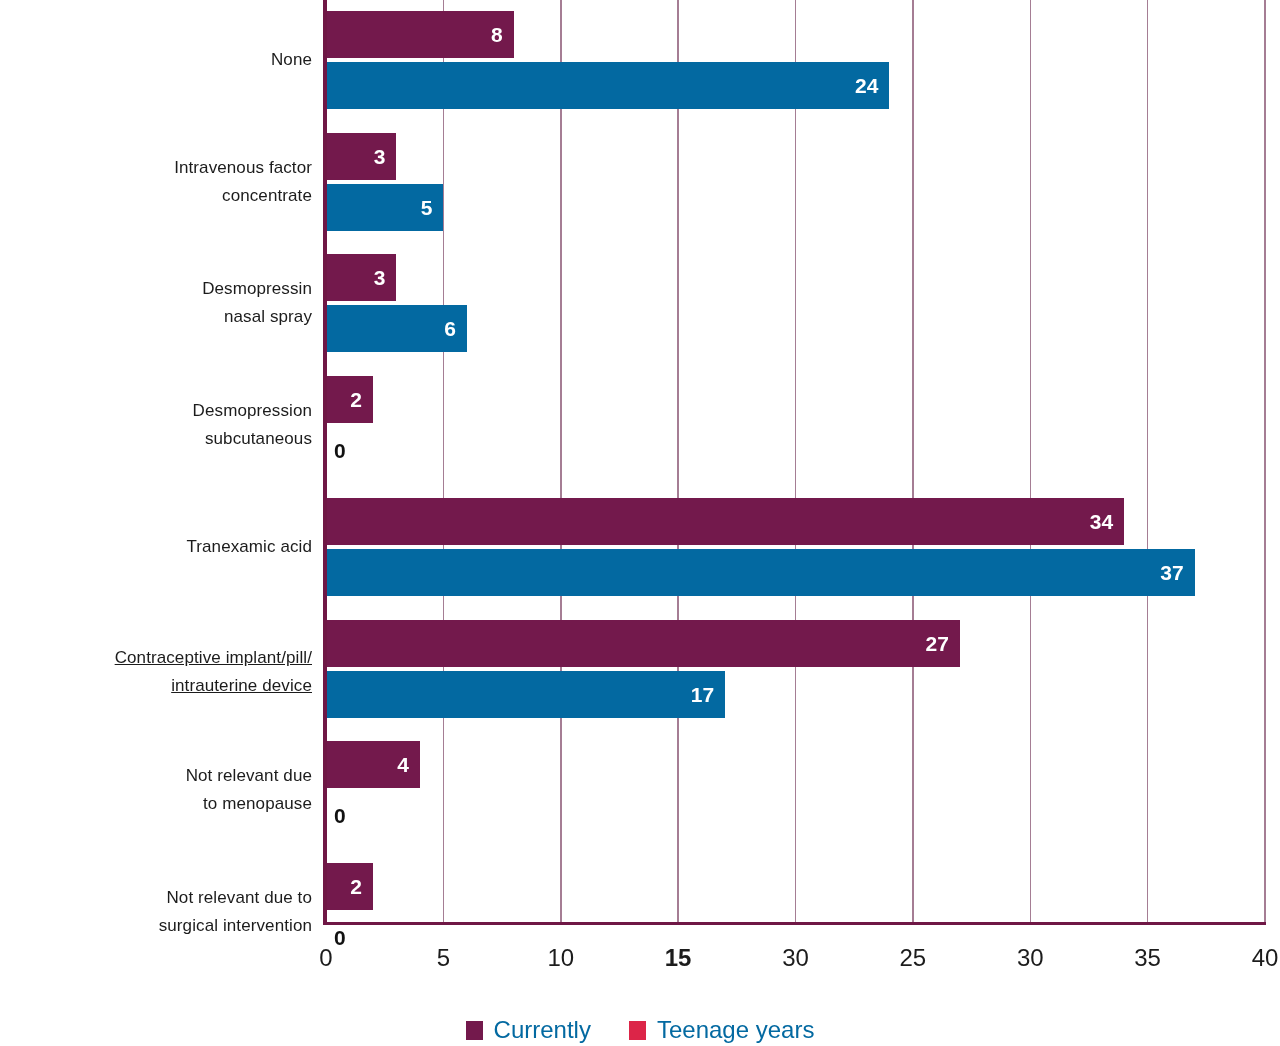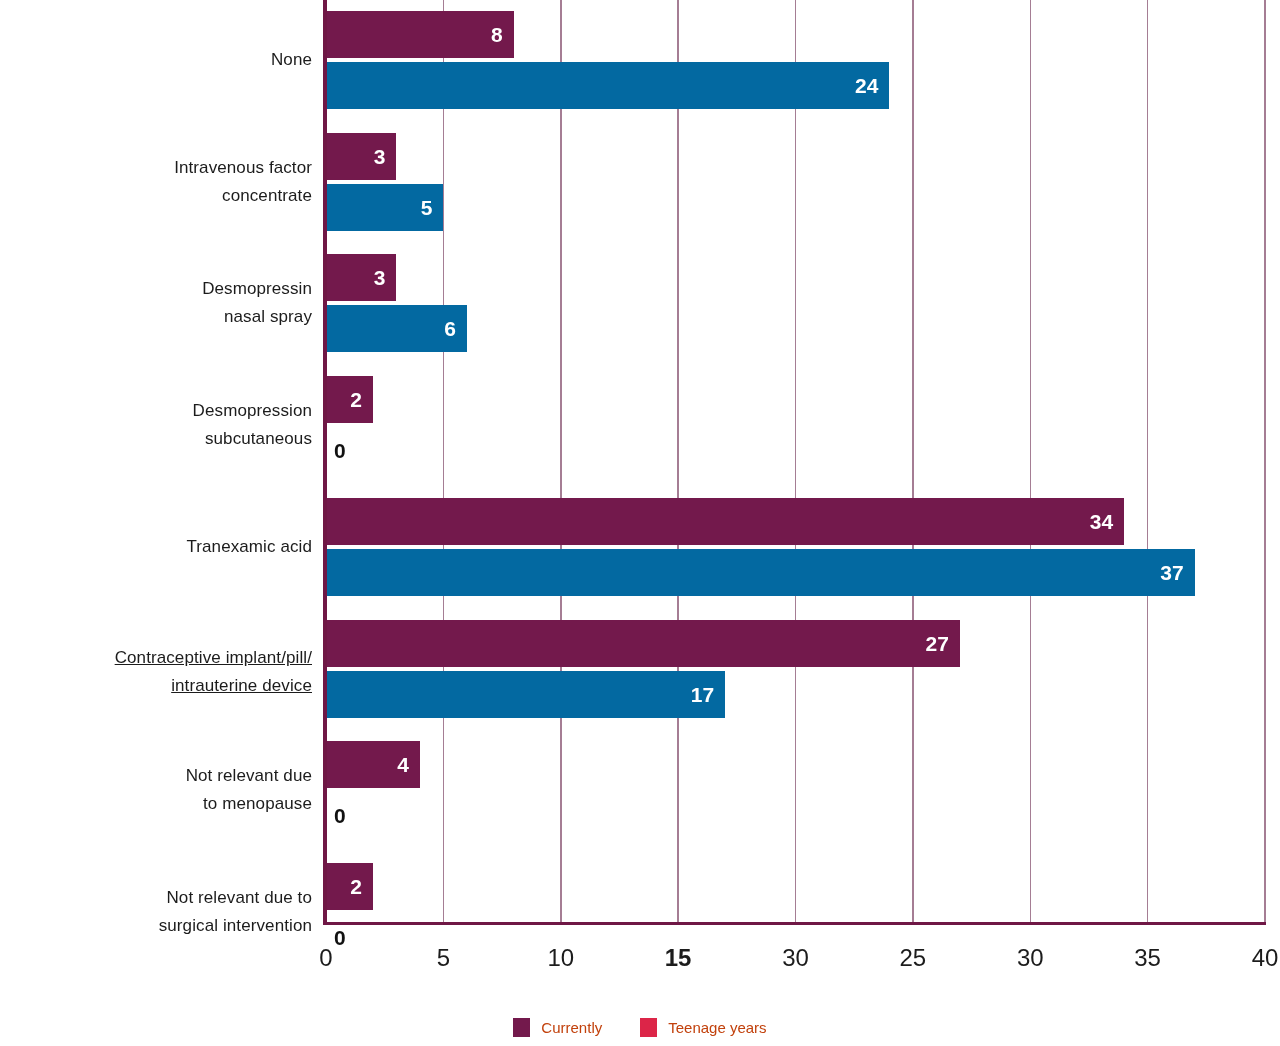--- a/index.html
+++ b/index.html
@@ -134,22 +134,22 @@
     display: flex;
     align-items: center;
     gap: 11px;
   }
   .legend-swatch {
     width: 17px;
     height: 19px;
     display: inline-block;
   }
   .legend-label {
-    font-size: 15px;
-    color: #c2410c;
+    font-size: 24px;
+    color: #0369a1;
     line-height: 1;
   }
 </style>
 </head>
 <body>
 
 <div id="chart-root">
 
   <div class="cat-labels">
       <div class="cat-label" style="top: 46px;">None</div>

